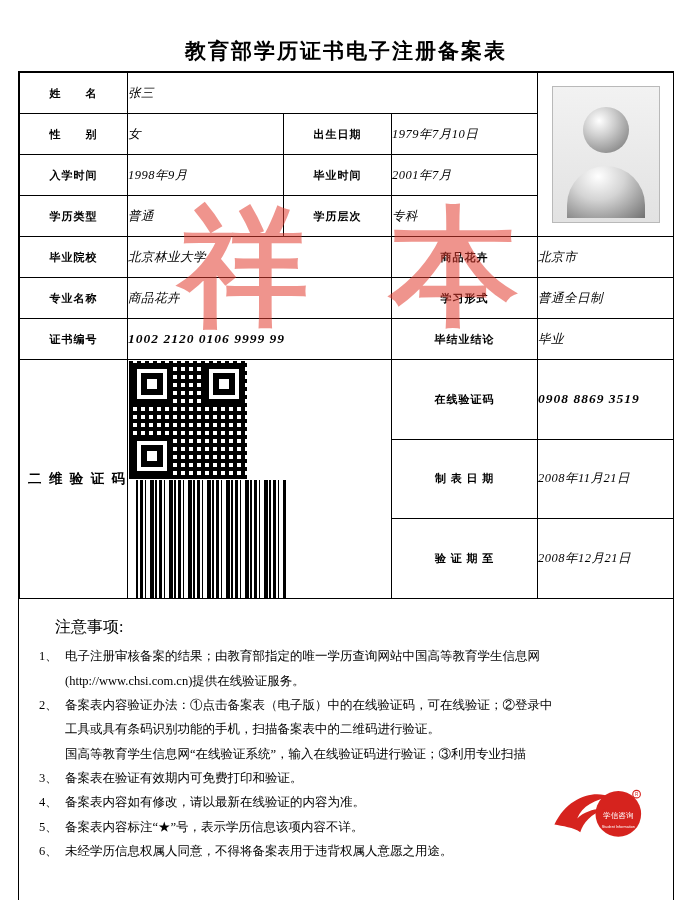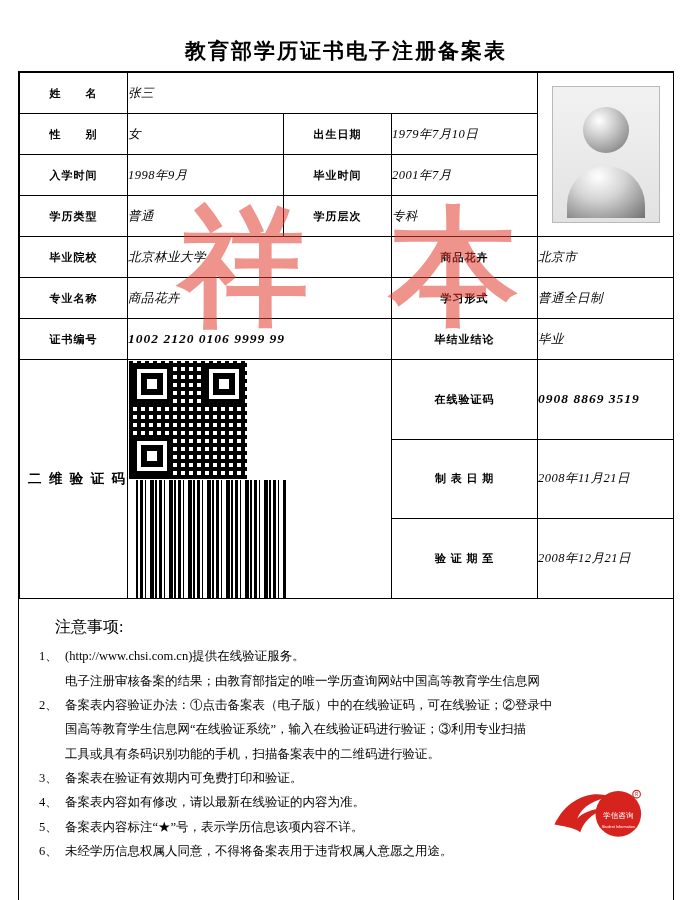--- a/index.html
+++ b/index.html
@@ -284,30 +284,30 @@
       </tr>
     </tbody>
       </table>
 
     <div class="notes">
       <div class="notes-title">注意事项:</div>
       <div id="notes-list">
           <div class="note-item">
             <div class="note-num">1、</div>
             <div class="note-text">
+              <div>电子注册审核备案的结果；由教育部指定的唯一学历查询网站中国高等教育学生信息网</div>
               <div>(http://www.chsi.com.cn)提供在线验证服务。</div>
-              <div>电子注册审核备案的结果；由教育部指定的唯一学历查询网站中国高等教育学生信息网</div>
             </div>
           </div>
           <div class="note-item">
             <div class="note-num">2、</div>
             <div class="note-text">
               <div><span>备案表内容验证办法：①点击备案表（电子版）中的在线验证码，可在线验证；②登录中</span></div>
+              <div>工具或具有条码识别功能的手机，扫描备案表中的二维码进行验证。</div>
               <div>国高等教育学生信息网“在线验证系统”，输入在线验证码进行验证；③利用专业扫描</div>
-              <div>工具或具有条码识别功能的手机，扫描备案表中的二维码进行验证。</div>
             </div>
           </div>
           <div class="note-item">
             <div class="note-num">3、</div>
             <div class="note-text">
               <div><span>备案表在验证有效期内可免费打印和验证。</span></div>
             </div>
           </div>
           <div class="note-item">
             <div class="note-num">4、</div>

